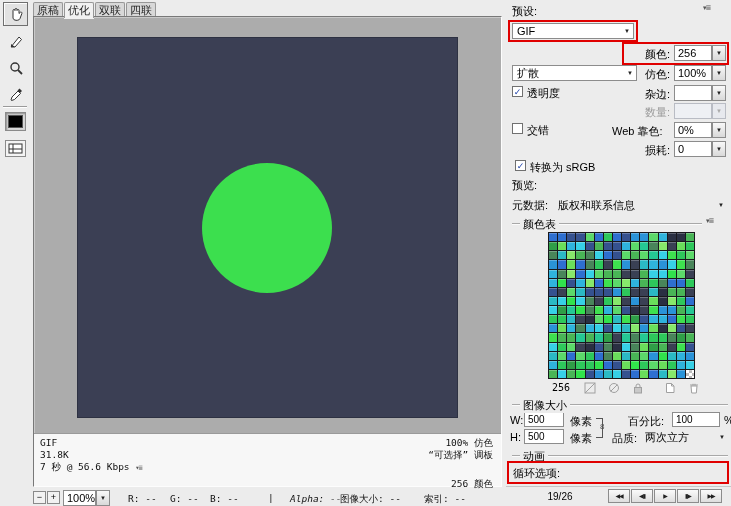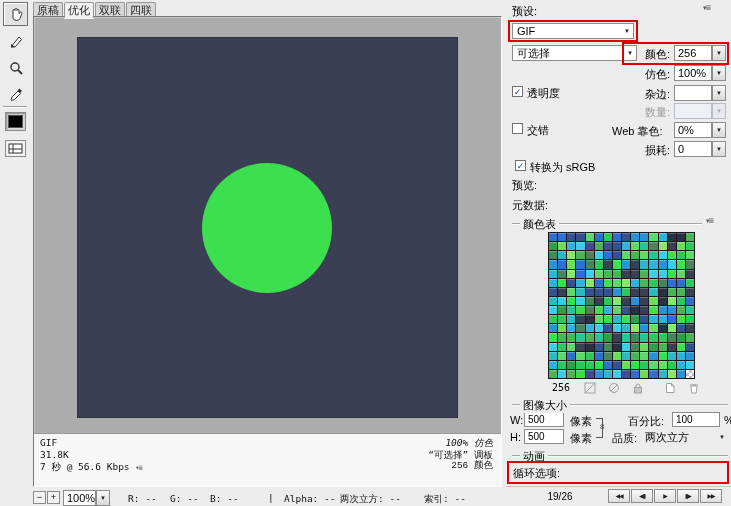--- a/index.html
+++ b/index.html
@@ -128,56 +128,56 @@
 
   <div class="pane abs"></div>
   <div class="canvas abs" style="background: rgb(59, 63, 84);">
     <div class="circle abs" style="left: 124px; top: 125px; background: rgb(60, 223, 78);"></div>
   </div>
 
   <div class="pstatus abs">
     <div class="l" style="top:3px;">GIF</div>
     <div class="l" style="top:15px;">31.8K</div>
     <div class="l" style="top:27px;"><span>7 秒 @ 56.6 Kbps</span> <span class="mini-menu">▾≣</span></div>
-    <div class="r" style="top:3px;font-style:italic;">100% 仿色</div>
+    <div class="r" style="top:3px;">100% 仿色</div>
     <div class="r" style="top:15px;">“可选择” 调板</div>
-    <div class="r" style="top:25px;font-family:Liberation Mono, monospace;">256 颜色</div>
+    <div class="r" style="top:44px;">256 颜色</div>
   </div>
 
   <div class="zbtn" style="left:33px; top:491px;">−</div>
   <div class="zbtn" style="left:47px; top:491px;">+</div>
   <div class="cbx" style="left:63px; top:490px; width:33px; text-align:center;">100%</div>
   <div class="cbtn" style="left:96px; top:490px;">▼</div>
 
   <div class="readout" style="left:128px; top:493px;"><span>R:</span> <span>--</span></div>
   <div class="readout" style="left:170px; top:493px;"><span>G:</span> <span>--</span></div>
   <div class="readout" style="left:210px; top:493px;"><span>B:</span> <span>--</span></div>
   <div class="readout" style="left:268px; top:492px;">|</div>
-  <div class="readout" style="left:284px; top:493px;"><span>Alpha:</span> <span>--</span></div>
-  <div class="readout" style="left:340px; top:493px;"><span>两次立方:</span> <span>--</span></div>
+  <div class="readout" style="left:290px; top:493px;font-style:italic;"><span>Alpha:</span> <span>--</span></div>
+  <div class="readout" style="left:340px; top:493px;"><span>图像大小:</span> <span>--</span></div>
   <div class="readout" style="left:424px; top:493px;"><span>索引:</span> <span>--</span></div>
 
   <div class="lbl" style="left:512px; top:4px;">预设:</div>
   <div class="lbl mini-menu" style="left:703px; top:4px;">▾≣</div>
 
   <div class="redbox" style="left: 508px; top: 20px; width: 130px; height: 22px; border-color: rgb(224, 0, 0);"></div>
   <div class="dd" style="left:512px; top:23px; width:122px;">
     <span>GIF</span>
       <span class="arw">▼</span>
   </div>
 
-  <div class="dd" style="left:512px; top:45px; width:125px;">
-    <span>可选择</span>
-      <span class="arw">▼</span>
-  </div>
   <div class="redbox" style="left: 622px; top: 42px; width: 107px; height: 23px; border-color: rgb(224, 0, 0);"></div>
   <div class="lbl" style="left:645px; top:47px;">颜色:</div>
   <div class="cbx" style="left:674px; top:45px;">256</div>
   <div class="cbtn" style="left:712px; top:45px;">▼</div>
 
+  <div class="dd" style="left:512px; top:65px; width:125px;">
+    <span>扩散</span>
+      <span class="arw">▼</span>
+  </div>
   <div class="lbl" style="left:645px; top:67px;">仿色:</div>
   <div class="cbx" style="left:674px; top:65px;">100%</div>
   <div class="cbtn" style="left:712px; top:65px;">▼</div>
 
   <div class="chk" style="left:512px; top:86px;">✓</div>
   <div class="lbl" style="left:527px; top:86px;">透明度</div>
   <div class="lbl" style="left:645px; top:87px;">杂边:</div>
   <div class="cbx" style="left:674px; top:85px;"></div>
   <div class="cbtn" style="left:712px; top:85px;">▼</div>
 
@@ -196,20 +196,24 @@
   <div class="lbl" style="left:645px; top:143px;">损耗:</div>
   <div class="cbx" style="left:674px; top:141px;">0</div>
   <div class="cbtn" style="left:712px; top:141px;">▼</div>
 
   <div class="chk" style="left:515px; top:160px;">✓</div>
   <div class="lbl" style="left:530px; top:160px;">转换为 sRGB</div>
 
   <div class="lbl" style="left:512px; top:178px;">预览:</div>
 
   <div class="lbl" style="left:512px; top:198px;">元数据:</div>
+  <div class="flat" style="left:558px; top:198px; width:168px;">
+    <span>版权和联系信息</span>
+      <span class="arw" style="right:2px;">▼</span>
+  </div>
 
   <div class="lbl" style="left:520px; top:217px; background:#ececec; z-index:2; padding:0 3px;">颜色表</div>
   <div class="legendline" style="left:512px; top:223px; width:190px;"></div>
   <div class="lbl mini-menu" style="left:706px; top:217px;">▾≣</div>
 
   <div class="grid abs">
       <div class="sw" style="background: rgb(46, 111, 208);"></div>
       <div class="sw" style="background: rgb(46, 111, 208);"></div>
       <div class="sw" style="background: rgb(53, 81, 143);"></div>
       <div class="sw" style="background: rgb(53, 81, 143);"></div>

